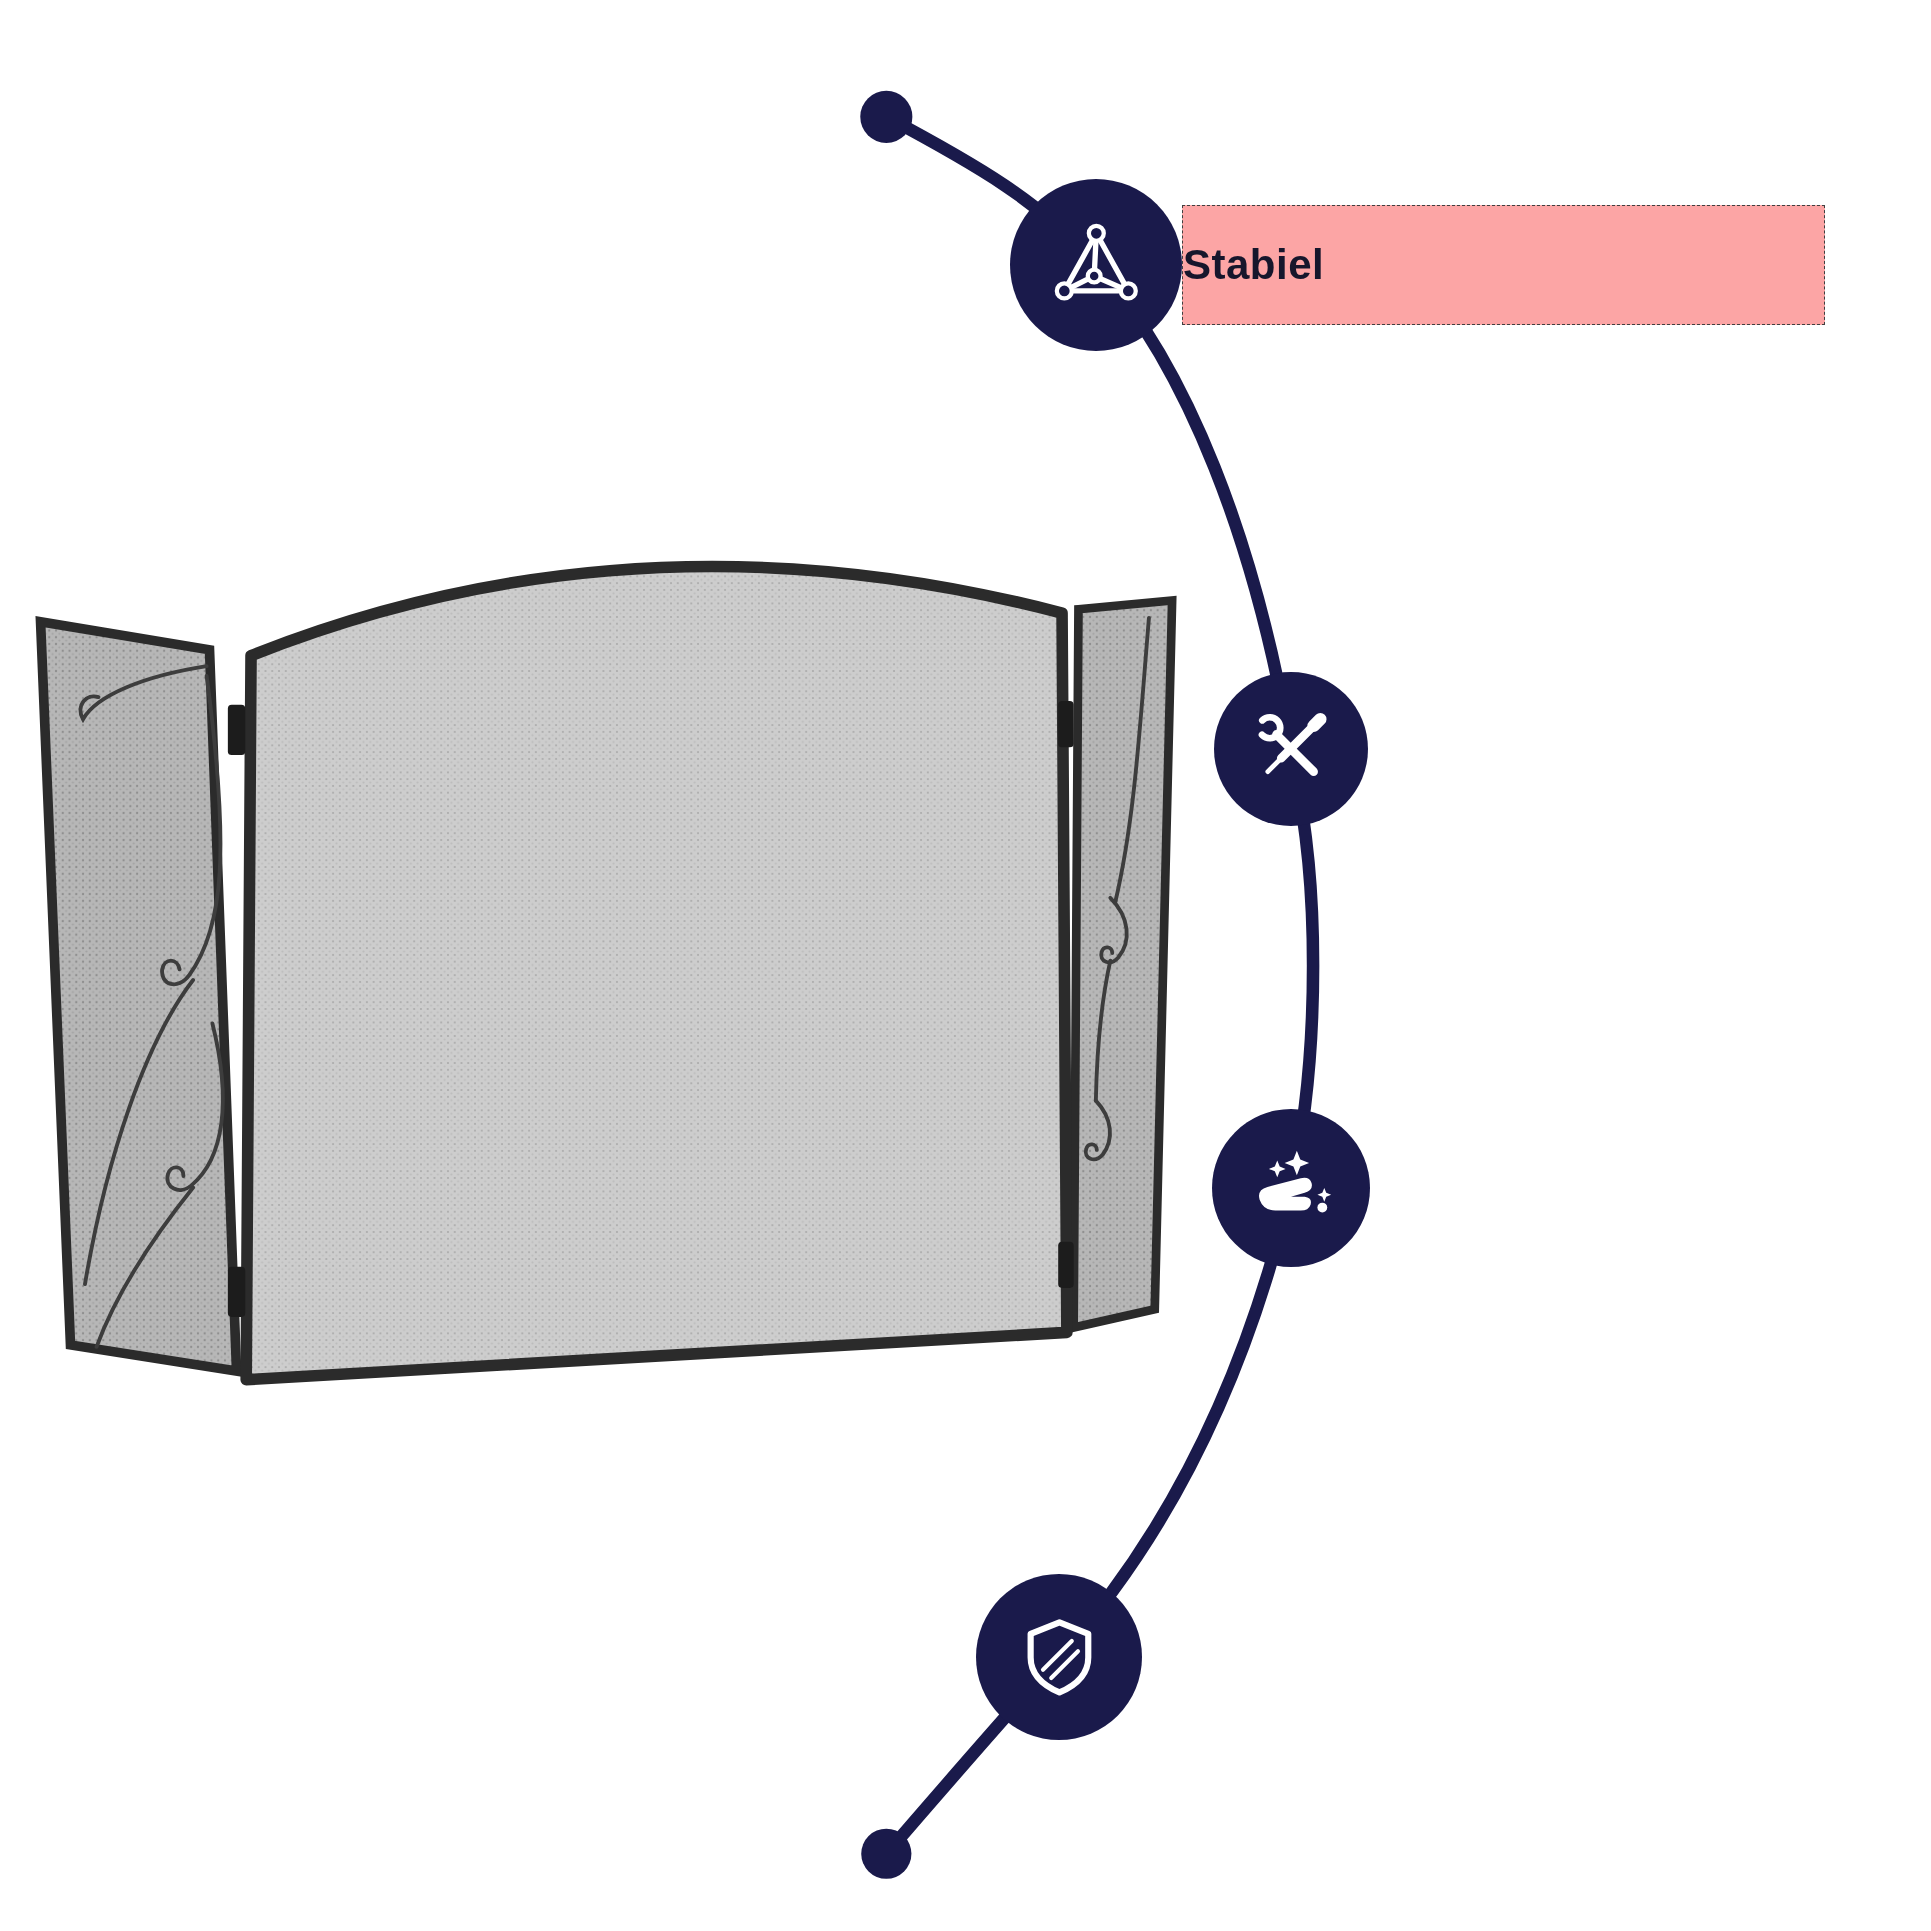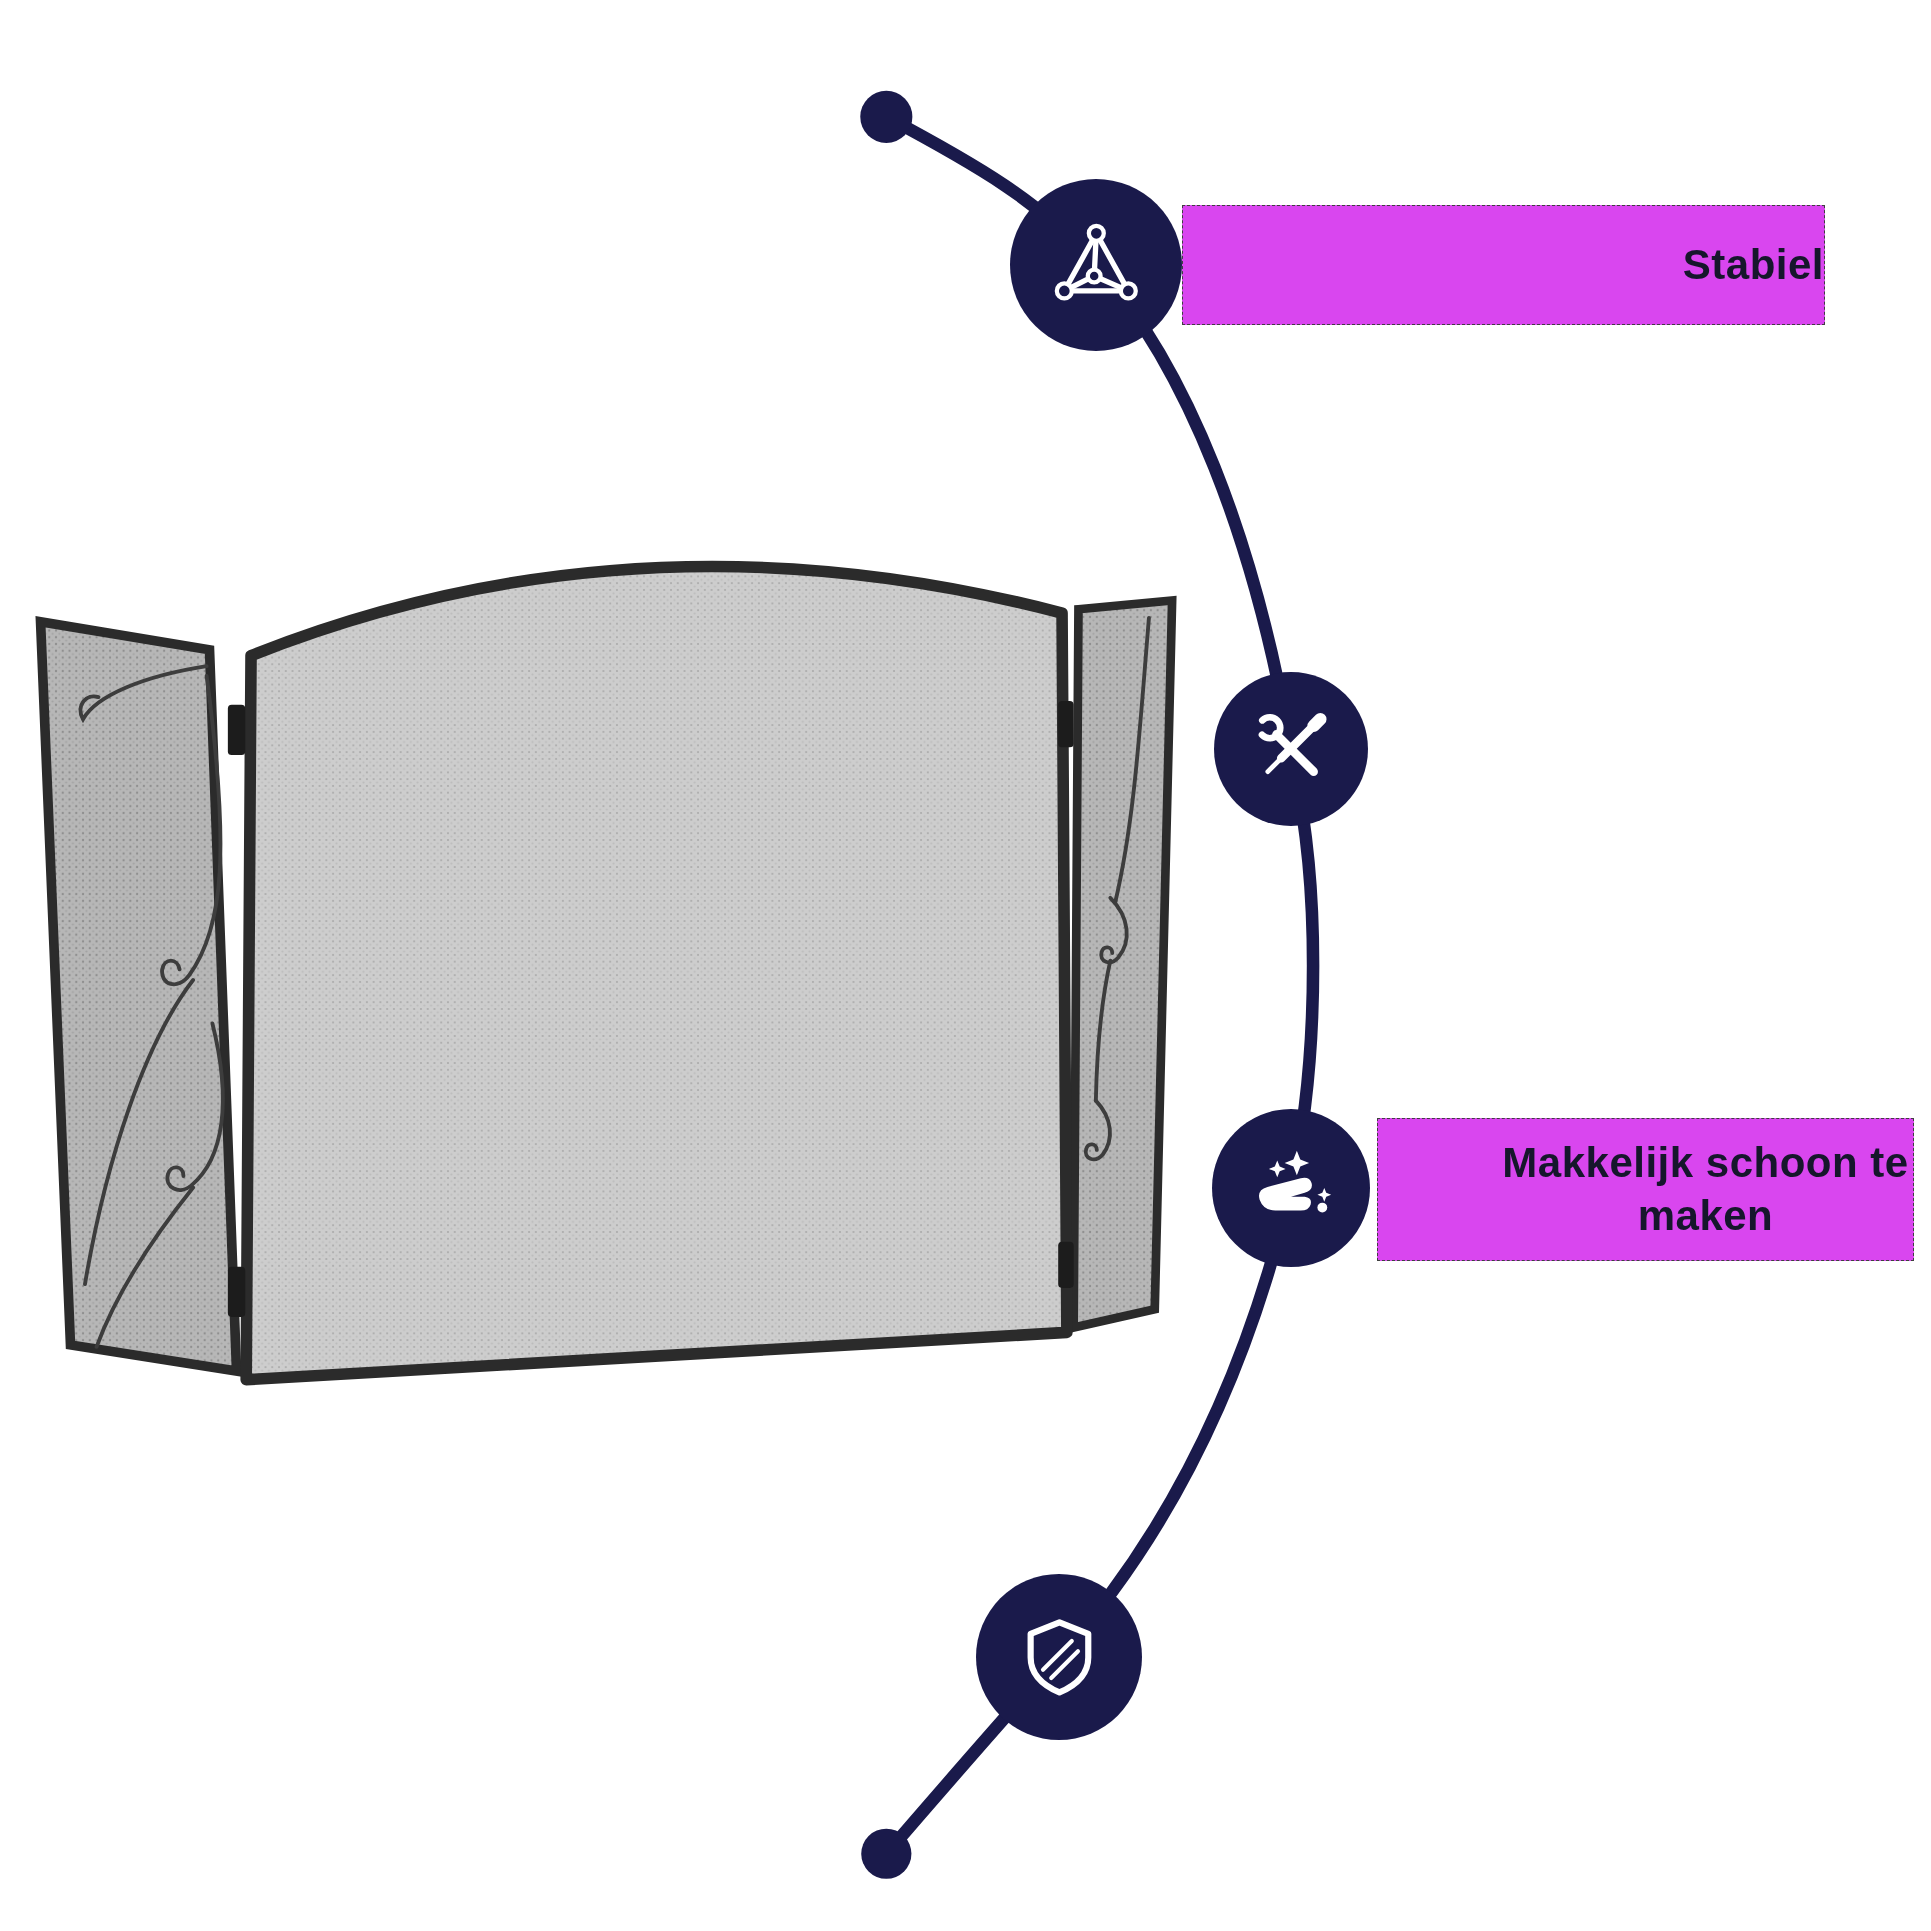--- a/index.html
+++ b/index.html
@@ -14,23 +14,23 @@
   .icon-circle{
     position:absolute;
     background:#1a1a4b;
     border-radius:50%;
     display:flex;align-items:center;justify-content:center;
     z-index:3;
   }
   .icon-circle svg{width:62%;height:62%;}
   .label{
     position:absolute;
-    background:#d946ef;
+    background:#fca5a5;
     border:1.9px dashed #404040;
-    display:flex;align-items:center;justify-content:flex-end;
+    display:flex;align-items:center;justify-content:flex-start;
     z-index:2;
     text-align:center;
   }
   .label span{
     font-weight:700;
     font-size:42px;
     color:#16162c;
     letter-spacing:0.5px;
     line-height:1.25;
   }
@@ -142,19 +142,16 @@
         <line x1="42" y1="70" x2="68" y2="44"></line>
       </g>
     </svg>
   </div>
 
   <div class="label" style="left:1182px;top:205px;width:641px;height:118px;">
     <span>Stabiel</span>
   </div>
 
 
-  <div class="label" style="left:1377px;top:1118px;width:535px;height:141px;">
-    <span class="wrap">Makkelijk schoon te maken</span>
-  </div>
 
 
 </div>
 
 
 </body></html>

